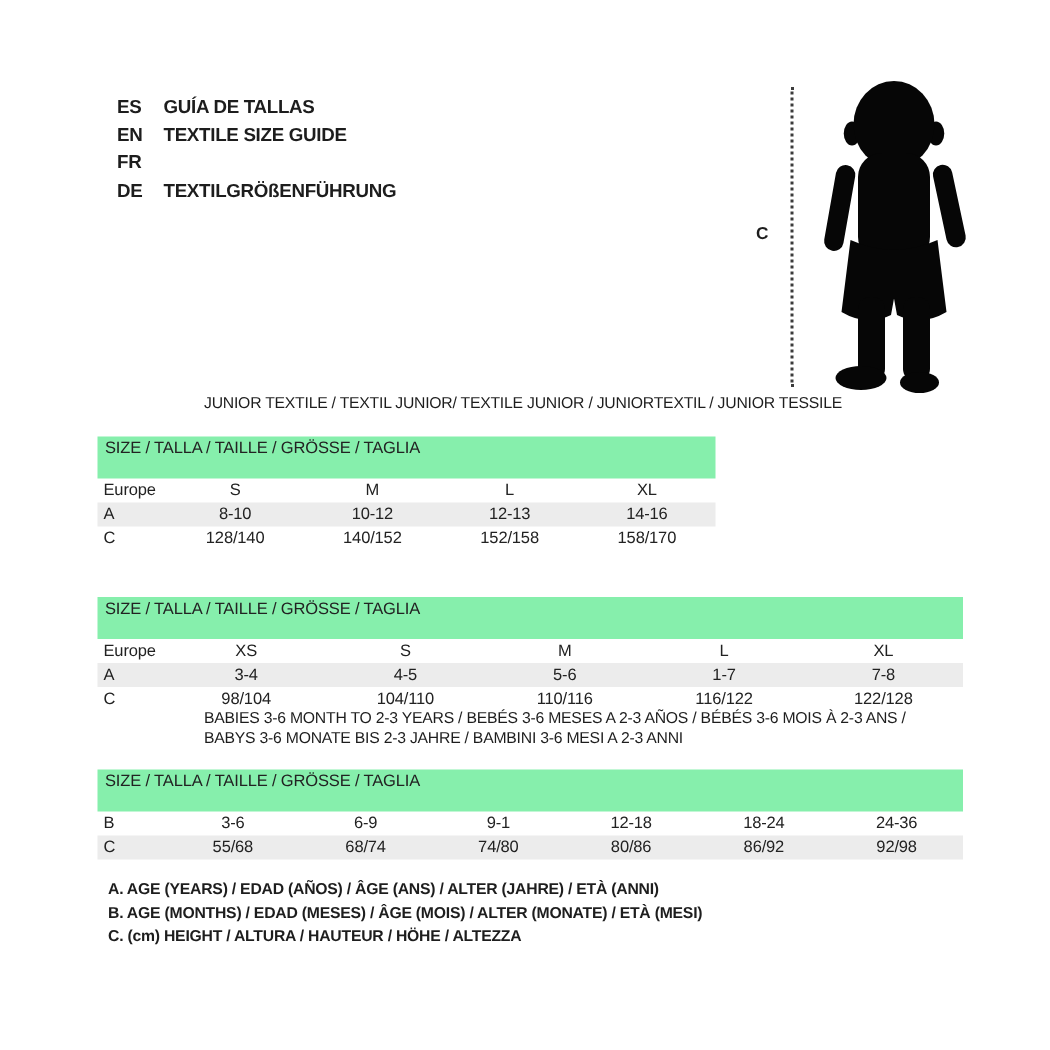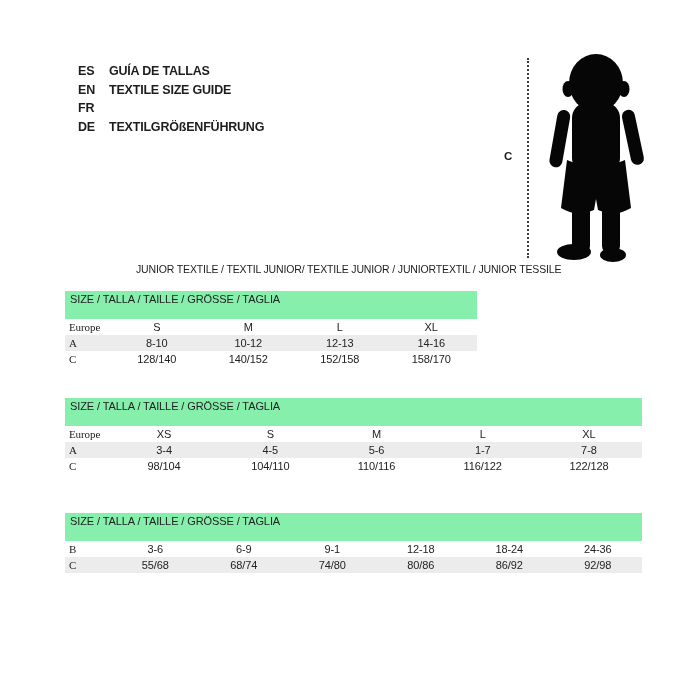--- a/index.html
+++ b/index.html
@@ -29,21 +29,21 @@
 
   
   .sizetable { position:absolute; left:65px; }
   .w-narrow { width:412px; }
   .w-wide   { width:577px; }
   .tbl-head { background:#86efac; height:28px; line-height:16px; padding-left:5px;
               font-size:11px; letter-spacing:-0.1px; color:#222; }
   .tbl-row  { display:flex; height:16px; line-height:16px; font-size:11px;
               letter-spacing:-0.1px; color:#222; }
   .tbl-row.stripe { background:#ececec; }
-  .cell-label { width:46px; padding-left:4px; box-sizing:border-box;font-family:Liberation Serif, serif; }
+  .cell-label { width:46px; padding-left:4px; box-sizing:border-box; }
   .cell { flex:1; text-align:center; }
 
   
   .legend { position:absolute; left:72px; top:586px; }
   .legend-line { font-weight:bold; font-size:10.5px; letter-spacing:-0.15px;
                  height:15.5px; line-height:15.5px; white-space:nowrap; }
 </style>
 </head>
 <body>
 
@@ -134,20 +134,24 @@
     <div class="tbl-row">
       <span class="cell-label">C</span>
       <span class="cell">98/104</span>
       <span class="cell">104/110</span>
       <span class="cell">110/116</span>
       <span class="cell">116/122</span>
       <span class="cell">122/128</span>
     </div>
   </div>
 
+  <div class="sec-title" style="top:473px;">
+    <div>BABIES 3-6 MONTH TO 2-3 YEARS / BEBÉS 3-6 MESES A 2-3 AÑOS / BÉBÉS 3-6 MOIS À 2-3 ANS /</div>
+    <div>BABYS 3-6 MONATE BIS 2-3 JAHRE / BAMBINI 3-6 MESI A 2-3 ANNI</div>
+  </div>
   <div class="sizetable w-wide" style="top:513px;">
     <div class="tbl-head">SIZE / TALLA / TAILLE / GRÖSSE / TAGLIA</div>
     <div class="tbl-row">
       <span class="cell-label">B</span>
       <span class="cell">3-6</span>
       <span class="cell">6-9</span>
       <span class="cell">9-1</span>
       <span class="cell">12-18</span>
       <span class="cell">18-24</span>
       <span class="cell">24-36</span>
@@ -156,14 +160,19 @@
       <span class="cell-label">C</span>
       <span class="cell">55/68</span>
       <span class="cell">68/74</span>
       <span class="cell">74/80</span>
       <span class="cell">80/86</span>
       <span class="cell">86/92</span>
       <span class="cell">92/98</span>
     </div>
   </div>
 
+  <div class="legend">
+    <div class="legend-line">A. AGE (YEARS) / EDAD (AÑOS) / ÂGE (ANS) / ALTER (JAHRE) / ETÀ (ANNI)</div>
+    <div class="legend-line">B. AGE (MONTHS) / EDAD (MESES) / ÂGE (MOIS) / ALTER (MONATE) / ETÀ (MESI)</div>
+    <div class="legend-line">C. (cm) HEIGHT / ALTURA / HAUTEUR / HÖHE / ALTEZZA</div>
+  </div>
 
 </div>
 
 </body></html>

